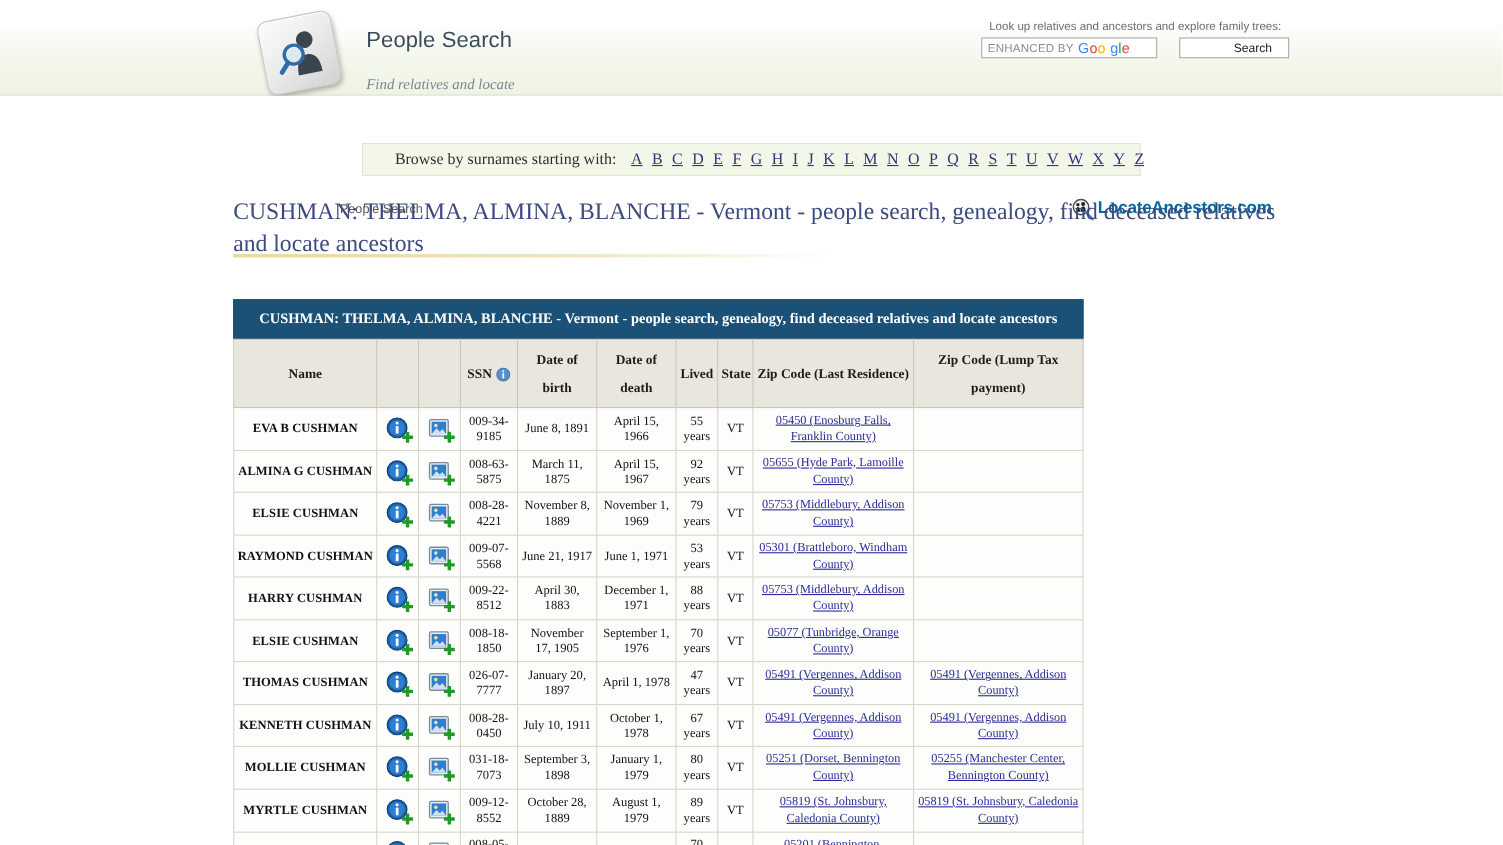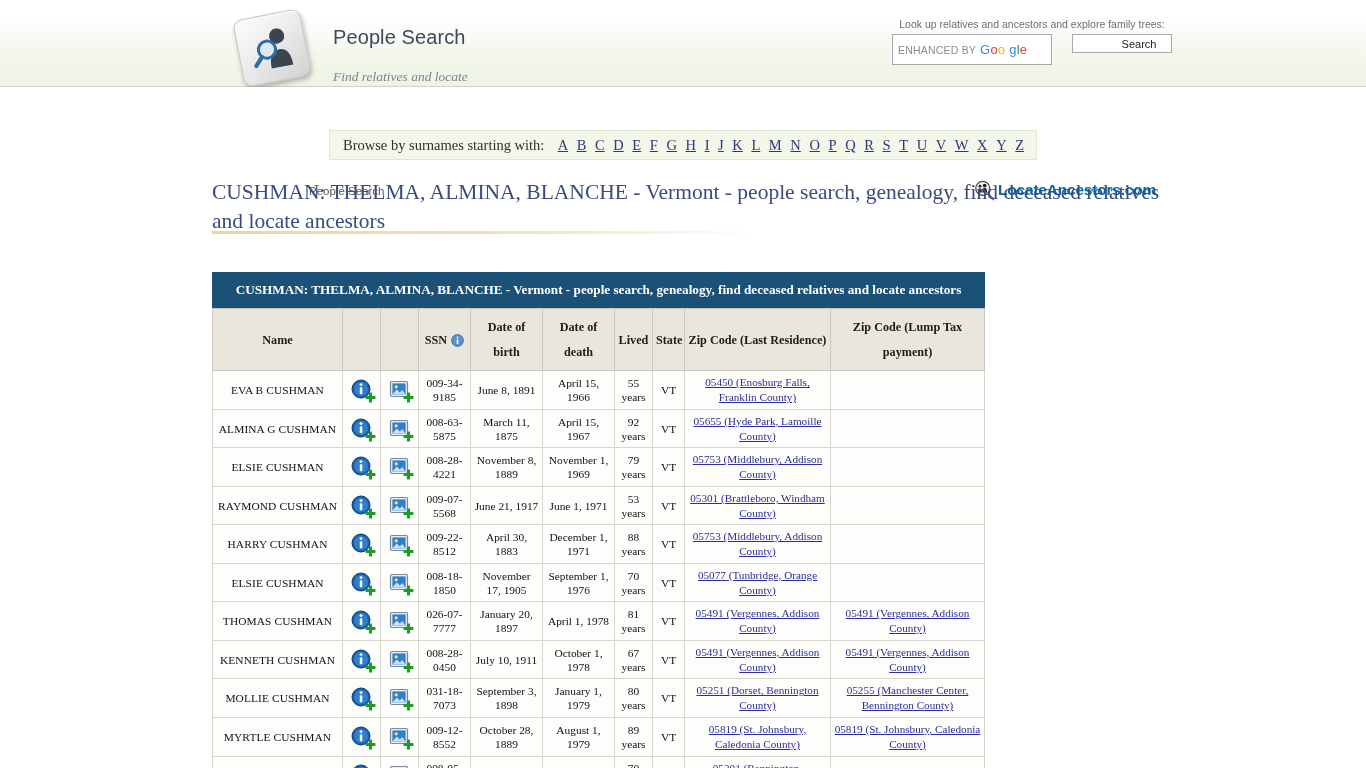--- a/index.html
+++ b/index.html
@@ -71,21 +71,21 @@
     text-align: center;
   }
   .gsearch-label {
     font-size: 10.5px;
     color: #6f6f6f;
     margin-bottom: 4px;
     white-space: nowrap;
   }
   .gsearch-row { display: flex; align-items: flex-start; }
   .gsearch-input {
-    width: 160px; height: 31px;
+    width: 160px; height: 19px;
     border: 1px solid #a9a9a9;
     background: #fff;
     font-size: 10.5px;
     color: #8b8b8b;
     padding: 0 5px;
     display: flex; align-items: center;
     font-family: "Liberation Sans", sans-serif;
     letter-spacing: 0.2px;
   }
   .gsearch-input .g-blue { color:#4285F4; font-size:13px; margin-left:4px; }
@@ -136,21 +136,21 @@
 
   
   .alpha-bar {
     position: absolute;
     left: 329px; top: 130px;
     width: 708px; height: 30px;
     background: #f3f7ea;
     border: 1px solid #dfe6d2;
     display: flex;
     align-items: center;
-    padding-left: 13px;
+    padding-left: 29px;
     text-align: right;
   }
   .alpha-label {
     font-family: "Liberation Serif", serif;
     font-size: 14.5px;
     color: #2f2f2f;
     margin-right: 9px;
     white-space: nowrap;
   }
   .alpha-links { display: flex; }
@@ -223,21 +223,21 @@
     font-size: 11.4px;
     color: #111;
     padding: 4px 3px;
     text-align: center;
     vertical-align: middle;
     line-height: 1.23;
     background: #fdfdfb;
     height: 34px;
   }
   td.name-cell {
-    font-weight: normal;
+    font-weight: bold;
     font-size: 12.3px;
     letter-spacing: 0.1px;
   }
   td.icon-cell { padding: 2px 0; }
   td.zip-cell a {
     color: #2c2c9c;
     text-decoration: underline;
     font-size: 11.2px;
   }
 
@@ -630,21 +630,21 @@
                   <path d="M3.4 15.6 L7.8 10.4 L10.8 13.4 L13.2 11 L16.6 15.6 Z" fill="#cfe0f0"></path>
                 </svg><svg class="plus-badge" viewBox="0 0 12 12">
                   <rect x="4.3" y="0.6" width="3.4" height="10.8" rx="0.6" fill="#1f9a26"></rect>
                   <rect x="0.6" y="4.3" width="10.8" height="3.4" rx="0.6" fill="#1f9a26"></rect>
                 </svg></span>
             </span>
           </td>
           <td>026-07-7777</td>
           <td>January 20, 1897</td>
           <td>April 1, 1978</td>
-          <td>81 years</td>
+          <td>47 years</td>
           <td>VT</td>
           <td class="zip-cell"><a href="#">05491 (Vergennes, Addison County)</a></td>
           <td class="zip-cell"><a href="#">05491 (Vergennes, Addison County)</a></td>
         </tr>
         <tr>
           <td class="name-cell">KENNETH CUSHMAN</td>
           <td class="icon-cell">
             <span class="ico-pair">
               <span class="ico-btn"><svg width="22" height="22" viewBox="0 0 22 22">
                   <circle cx="10" cy="10" r="9" fill="#1a5fa8" stroke="#0d3f78" stroke-width="1"></circle>

